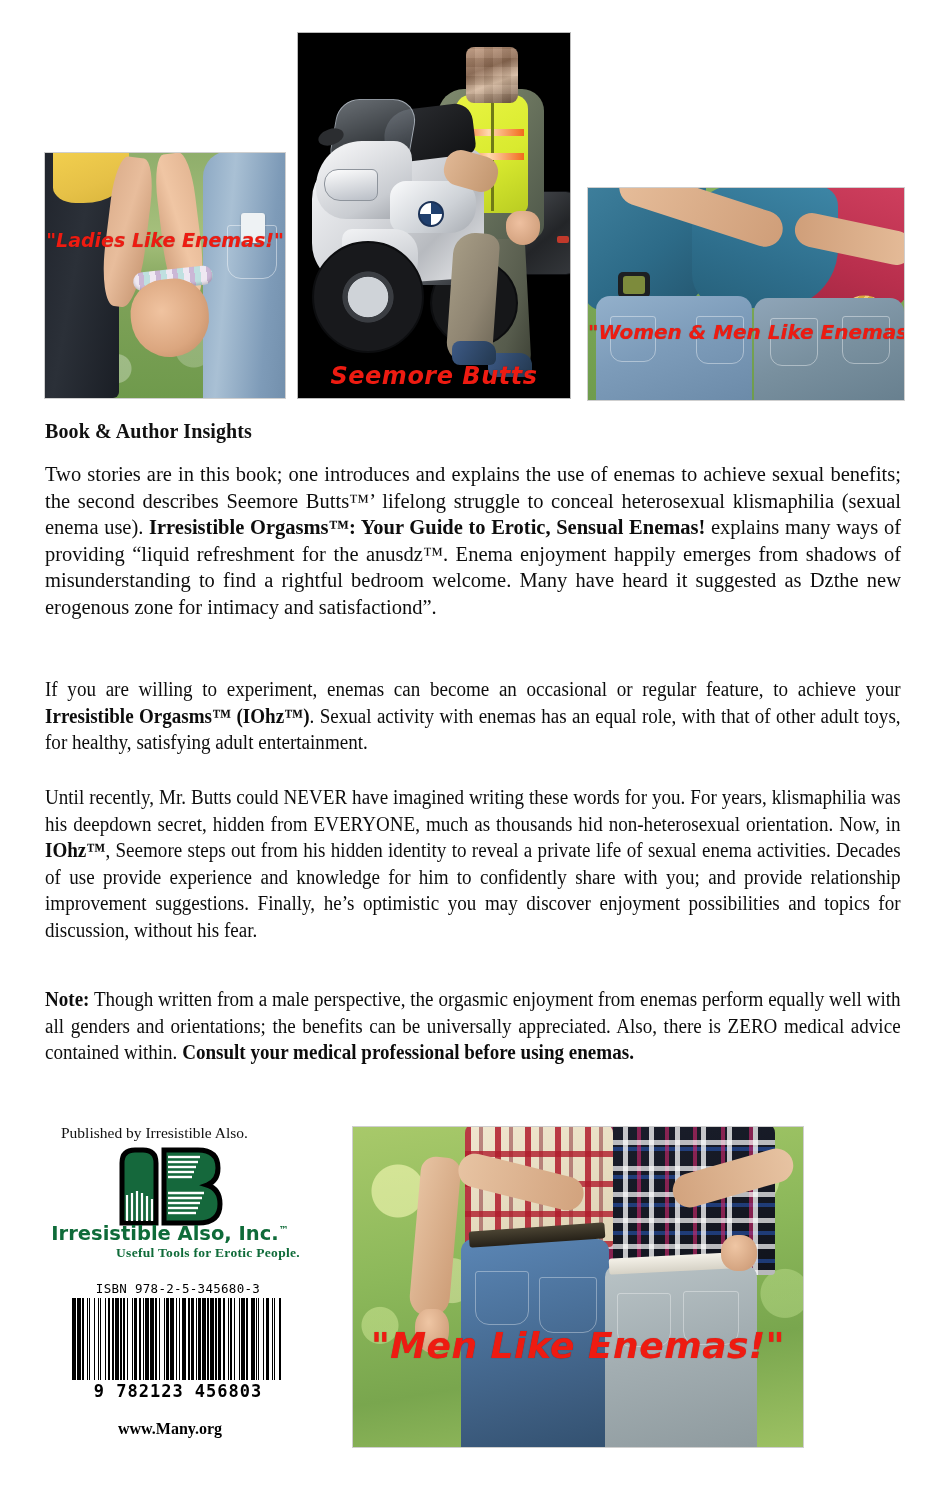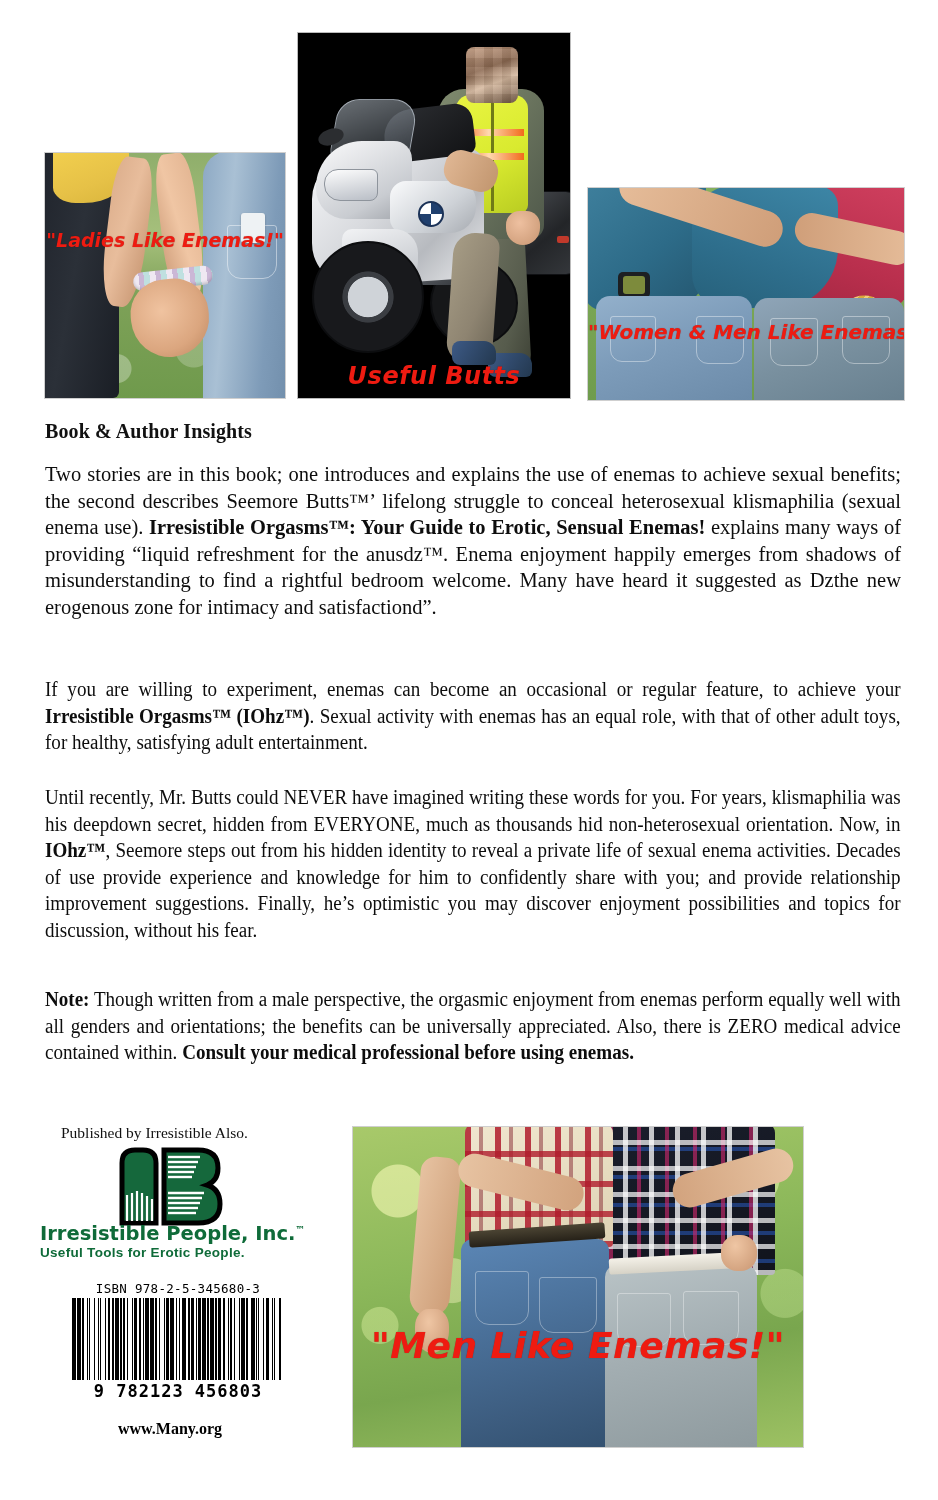--- a/index.html
+++ b/index.html
@@ -285,22 +285,22 @@
   }
   #publisher-logo{position:absolute;left:112px;top:1143px;width:128px;height:88px;}
   #publisher-logo svg{display:block;}
   #publisher-name{
     position:absolute;left:40px;top:1222px;width:260px;text-align:center;
     font-family:"DejaVu Sans",sans-serif;font-weight:bold;font-size:19.5px;
     color:#0f6b39;white-space:nowrap;
   }
   #publisher-name sup{font-size:10px;vertical-align:super;}
   #publisher-tagline{
-    position:absolute;left:40px;top:1245px;width:260px;text-align:left;
-    font-family:Liberation Sans, sans-serif;font-weight:bold;font-size:13.5px;
+    position:absolute;left:40px;top:1245px;width:260px;text-align:right;
+    font-family:Liberation Serif, serif;font-weight:bold;font-size:13.5px;
     color:#0f6b39;letter-spacing:.3px;white-space:nowrap;
   }
 
   
   #barcode-block{position:absolute;left:72px;top:1281px;width:212px;}
   #isbn-text{
     font-family:"DejaVu Sans Mono",monospace;font-size:12.5px;
     text-align:center;letter-spacing:.3px;color:#000;margin-bottom:2px;
   }
   #barcode-bars{height:82px;display:flex;align-items:stretch;background:#fff;}
@@ -439,21 +439,21 @@
       <div class="headlight"></div>
       <div class="tank"></div>
       <div class="bmw"></div>
       <div class="lowerfair"></div>
       <div class="person-leg-l"></div>
       <div class="boot-l"></div>
       <div class="arm"></div>
       <div class="hand"></div>
       <div class="wheel-f"></div>
     </div>
-    <div class="cap">Useful Butts</div>
+    <div class="cap">Seemore Butts</div>
   </div>
 
   <div class="photo" id="photo-wm">
     <div class="scene">
       <div class="bg"></div>
       <div class="red-shirt"></div>
       <div class="blue-shirt"></div>
       <div class="blue-sleeve"></div>
       <div class="arm-over"></div>
       <div class="arm-over2"></div>
@@ -503,21 +503,21 @@
         <line x1="56" y1="34" x2="80" y2="34"></line>
         <line x1="56" y1="50" x2="92" y2="50"></line>
         <line x1="56" y1="55" x2="90" y2="55"></line>
         <line x1="56" y1="60" x2="88" y2="60"></line>
         <line x1="56" y1="65" x2="86" y2="65"></line>
         <line x1="56" y1="70" x2="84" y2="70"></line>
       </g>
     </svg>
   </div>
 
-  <div id="publisher-name"><span>Irresistible People, Inc.</span><sup>™</sup></div>
+  <div id="publisher-name"><span>Irresistible Also, Inc.</span><sup>™</sup></div>
 
   <div id="publisher-tagline">Useful Tools for Erotic People.</div>
 
   <div id="barcode-block">
     <div id="isbn-text">ISBN  978-2-5-345680-3</div>
     <div id="barcode-bars">
         <span style="width: 3.69767px; background: rgb(0, 0, 0);"></span>
         <span style="width: 1.23256px; background: rgb(255, 255, 255);"></span>
         <span style="width: 3.69767px; background: rgb(0, 0, 0);"></span>
         <span style="width: 1.23256px; background: rgb(255, 255, 255);"></span>

